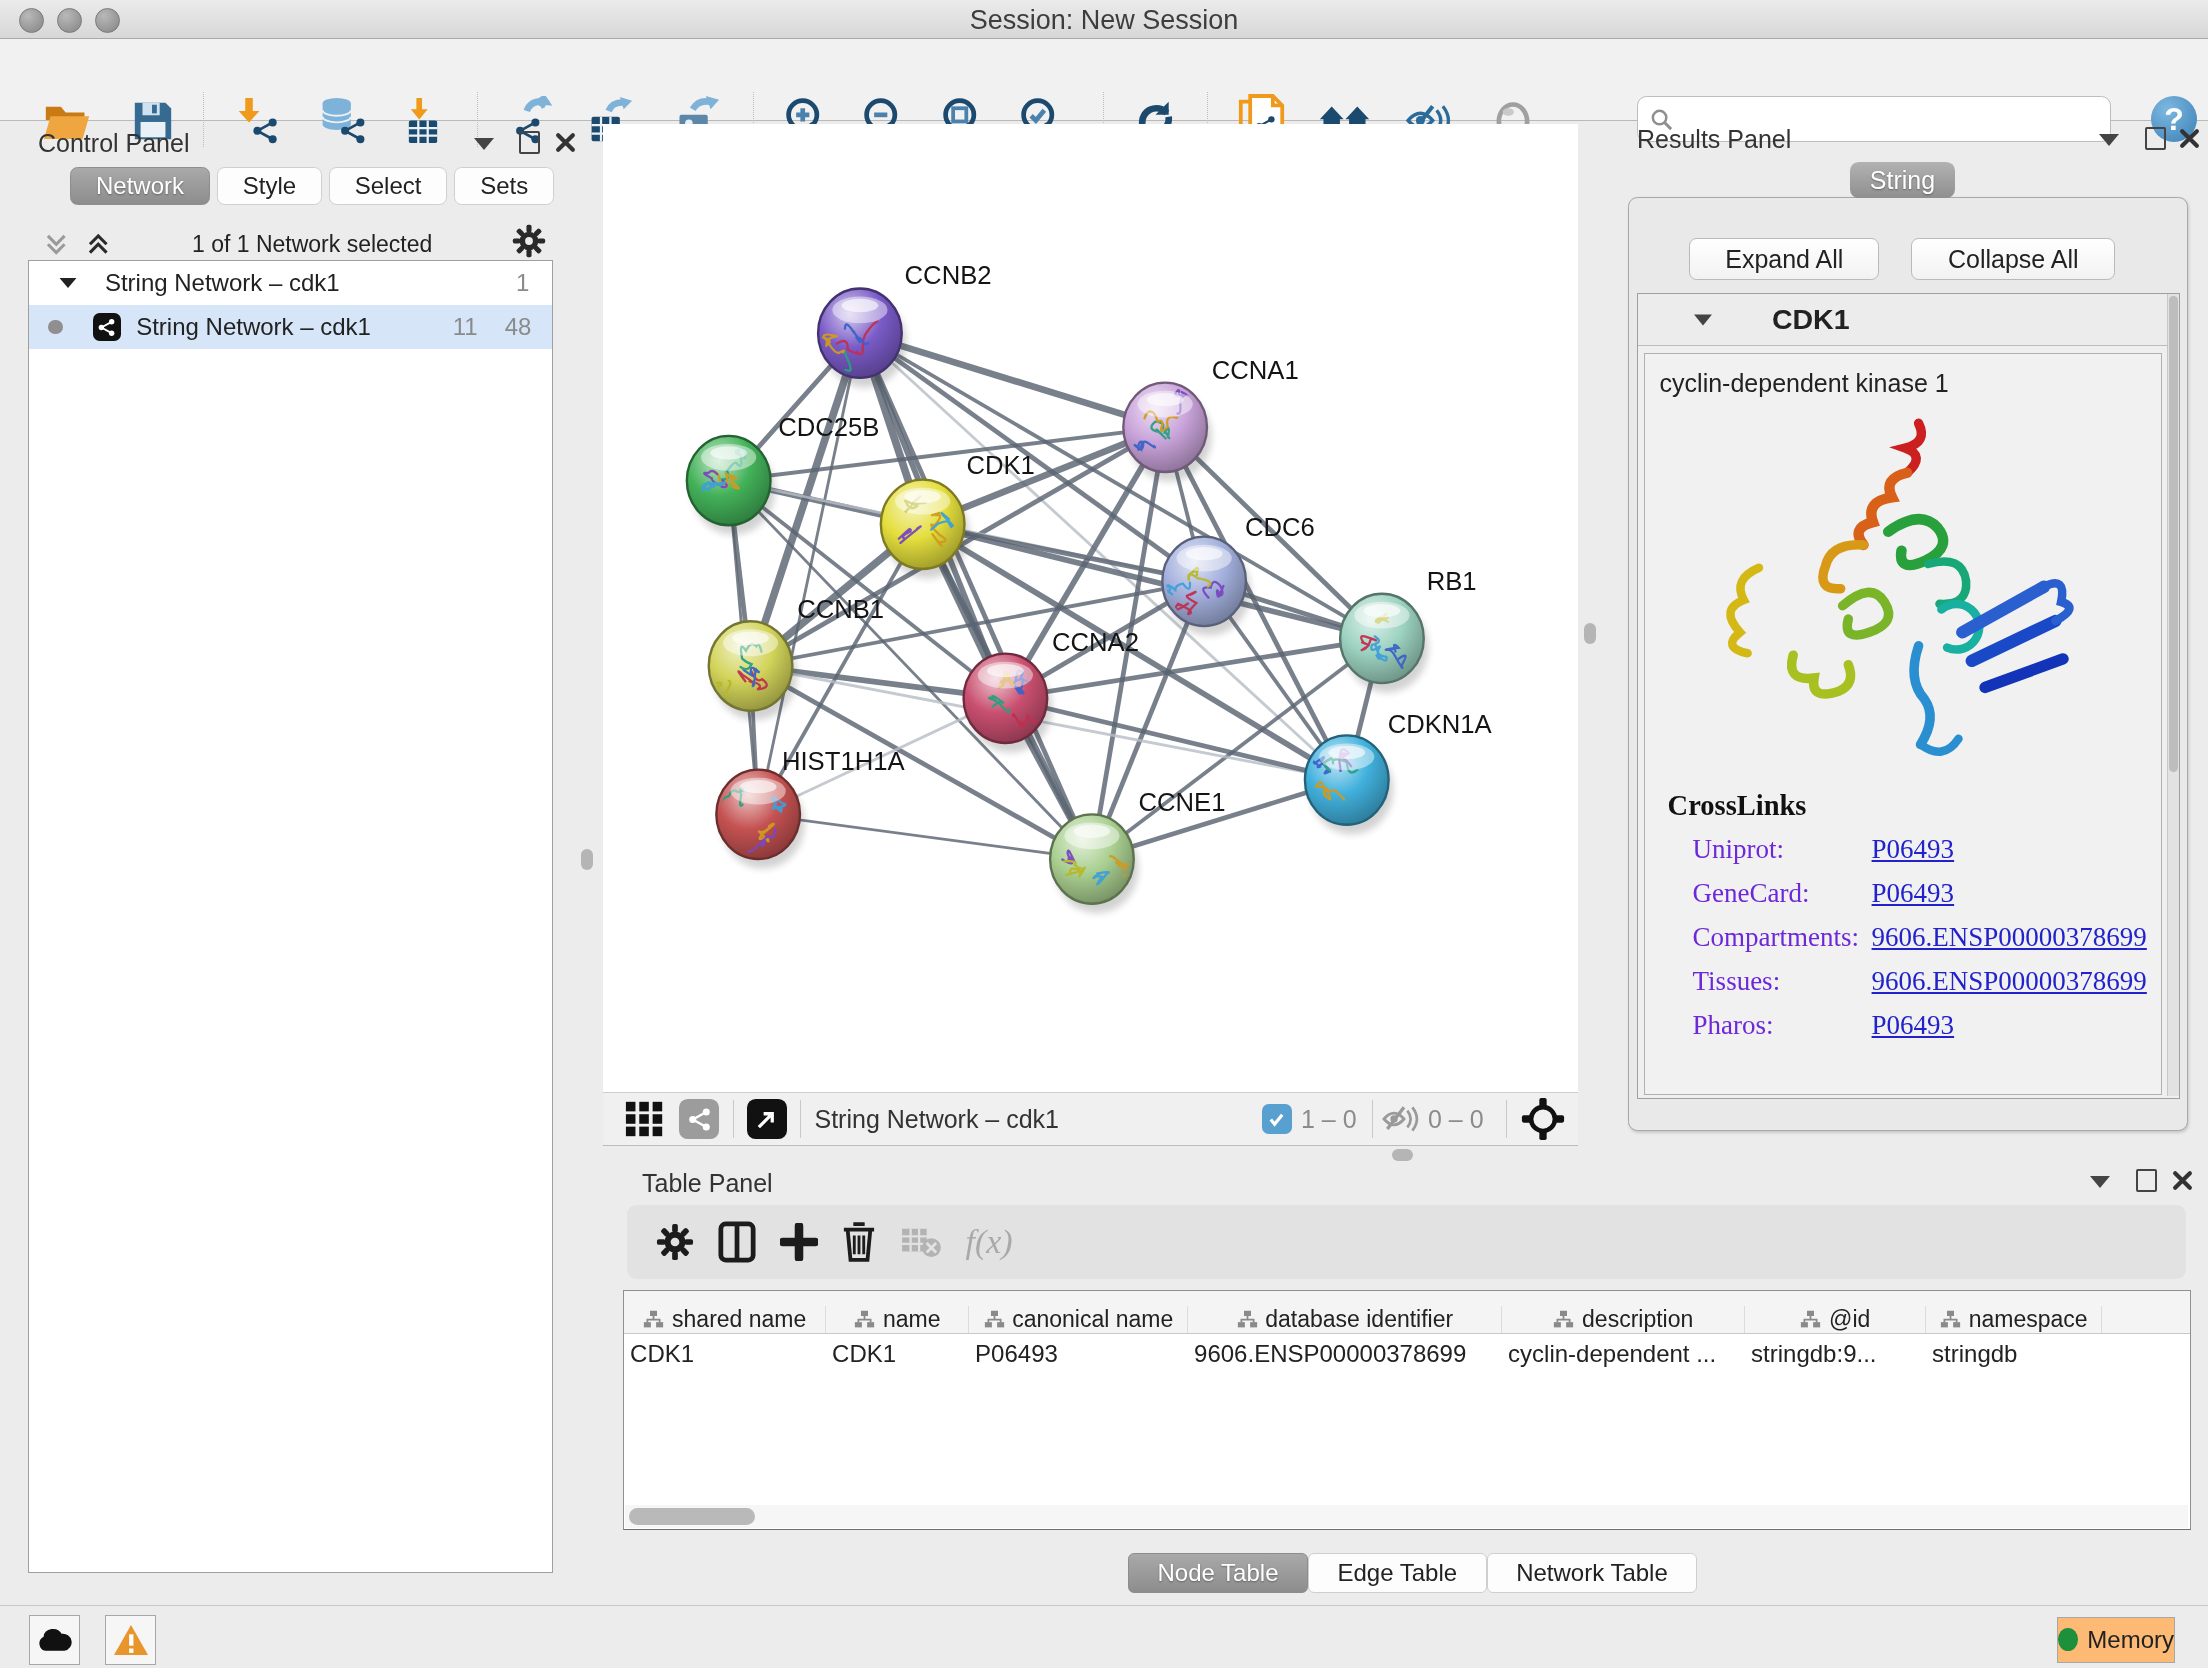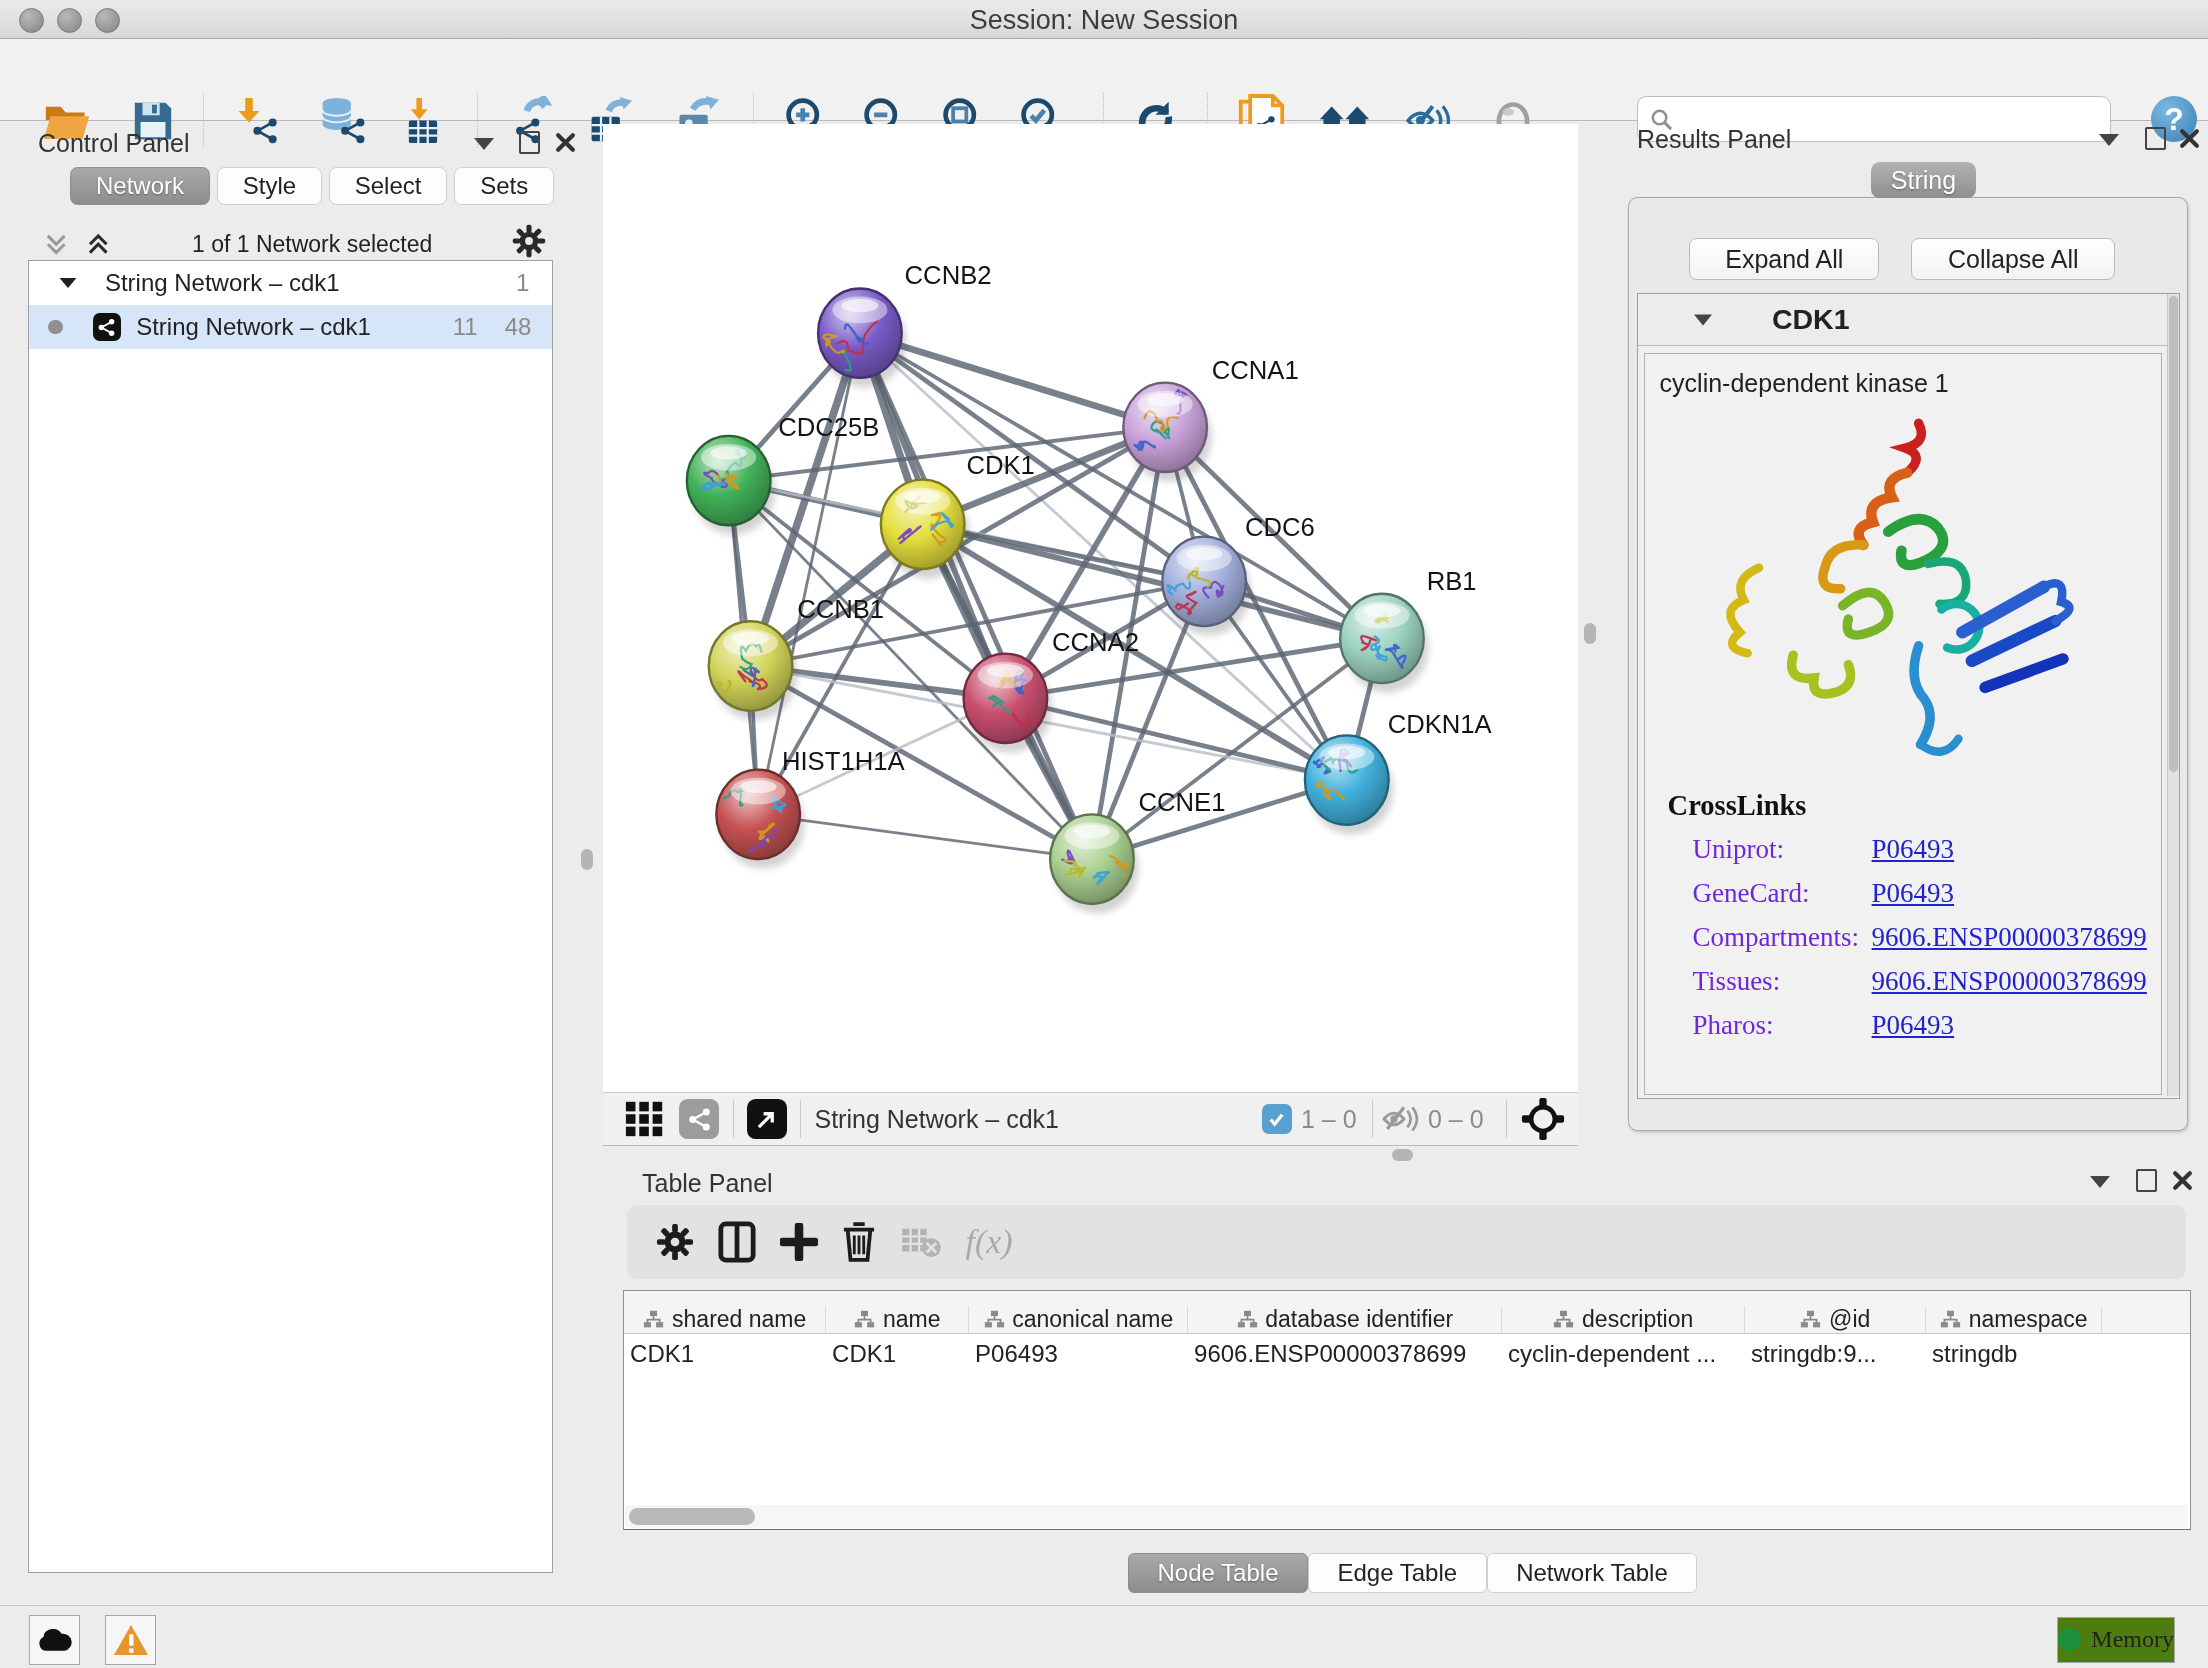--- a/index.html
+++ b/index.html
@@ -62,42 +62,42 @@
   .trow{display:flex;height:40px;align-items:center;}
   .td{font-size:24px;padding-left:5.7px;box-sizing:border-box;overflow:hidden;white-space:nowrap;}
   .hscroll{left:13.3px;top:342px;width:1563px;height:23px;background:#f6f6f6;}
   .hthumb{left:3.8px;top:2.9px;width:126px;height:17px;background:#b9b9b9;border-radius:8.6px;}
   .tp-tabs{top:390px;left:516px;display:flex;}
   .tp-tabs .tab{border-radius:6px;height:38px;}
   
   .results-panel{left:1614px;top:121px;width:587px;height:1034px;}
   .rp-tab{left:236px;top:41px;width:105px;height:36px;background:linear-gradient(#b2b2b2,#8f8f8f);
      border-radius:8.6px;color:#fff;font-size:25px;display:flex;align-items:center;justify-content:center;
-     text-shadow:0 1px 1.9px rgba(0,0,0,.35);z-index:3;margin-left:21px;}
+     text-shadow:0 1px 1.9px rgba(0,0,0,.35);z-index:3;}
   .rp-box{left:14.3px;top:76px;width:558px;height:932px;background:#e9e9e9;border:1.9px solid #a8a8a8;
      border-radius:9.5px;box-shadow:1px 1.9px 2.9px rgba(0,0,0,.15);}
   .btn{background:linear-gradient(#ffffff,#f2f2f2);border:1px solid #b9b9b9;border-radius:7.6px;
      font-size:25px;height:40px;display:flex;align-items:center;justify-content:center;}
   .rp-scroll{left:7.6px;top:95px;width:541px;height:804px;border:1px solid #9f9f9f;background:#efefef;}
   .rp-hdr{height:51px;background:#ececec;border-bottom:1px solid #bcbcbc;display:flex;align-items:center;}
   .rp-content{position:absolute;left:5.7px;top:59px;width:516px;height:740px;border:1px solid #b0b0b0;background:#f1f1f1;}
   .cl-head{font-family:"Liberation Serif",serif;font-weight:bold;font-size:28.5px;color:#111;}
   .cl-row{display:flex;font-family:"Liberation Serif",serif;font-size:27px;height:44px;align-items:center;}
   .cl-label{width:179px;margin-left:48px;color:#6d28d9;}
   .cl-link{color:#2222cc;text-decoration:underline;}
   .vscroll{position:absolute;right:0;top:0;width:11.4px;height:802px;background:#e2e2e2;border-left:1px solid #c6c6c6;}
   .vthumb{position:absolute;left:1px;top:1.9px;width:9.5px;height:476px;background:#bdbdbd;border-radius:4.8px;}
   
   .splitter-handle{background:#b5b5b5;border-radius:7.6px;}
   
   .statusbar{left:0;top:1605px;width:2208px;height:63px;background:#ececec;border-top:1px solid #c9c9c9;}
   .sq-btn{top:8.6px;width:49px;height:48px;background:#f6f6f6;border:1.9px solid #a8a8a8;
      display:flex;align-items:center;justify-content:center;}
-  .mem-btn{left:2057px;top:10.5px;width:116px;height:44px;background:#4d7c0f;border:1.9px solid #a8a8a8;
-     display:flex;align-items:center;justify-content:space-between;gap:9.5px;font-size:24px;font-family:Liberation Serif, serif;}
+  .mem-btn{left:2057px;top:10.5px;width:116px;height:44px;background:#fdba74;border:1.9px solid #a8a8a8;
+     display:flex;align-items:center;justify-content:space-between;gap:9.5px;font-size:24px;}
   .mem-dot{width:23px;height:23px;border-radius:50%;background:#1e8f3a;}
   svg{display:block;}
 </style>
 </head>
 <body>
 
 <svg width="0" height="0" style="position:absolute">
   <defs>
     <symbol id="sym-share" viewBox="0 0 24 24">
       <circle cx="5.5" cy="12" r="3.4" fill="currentColor"></circle>

